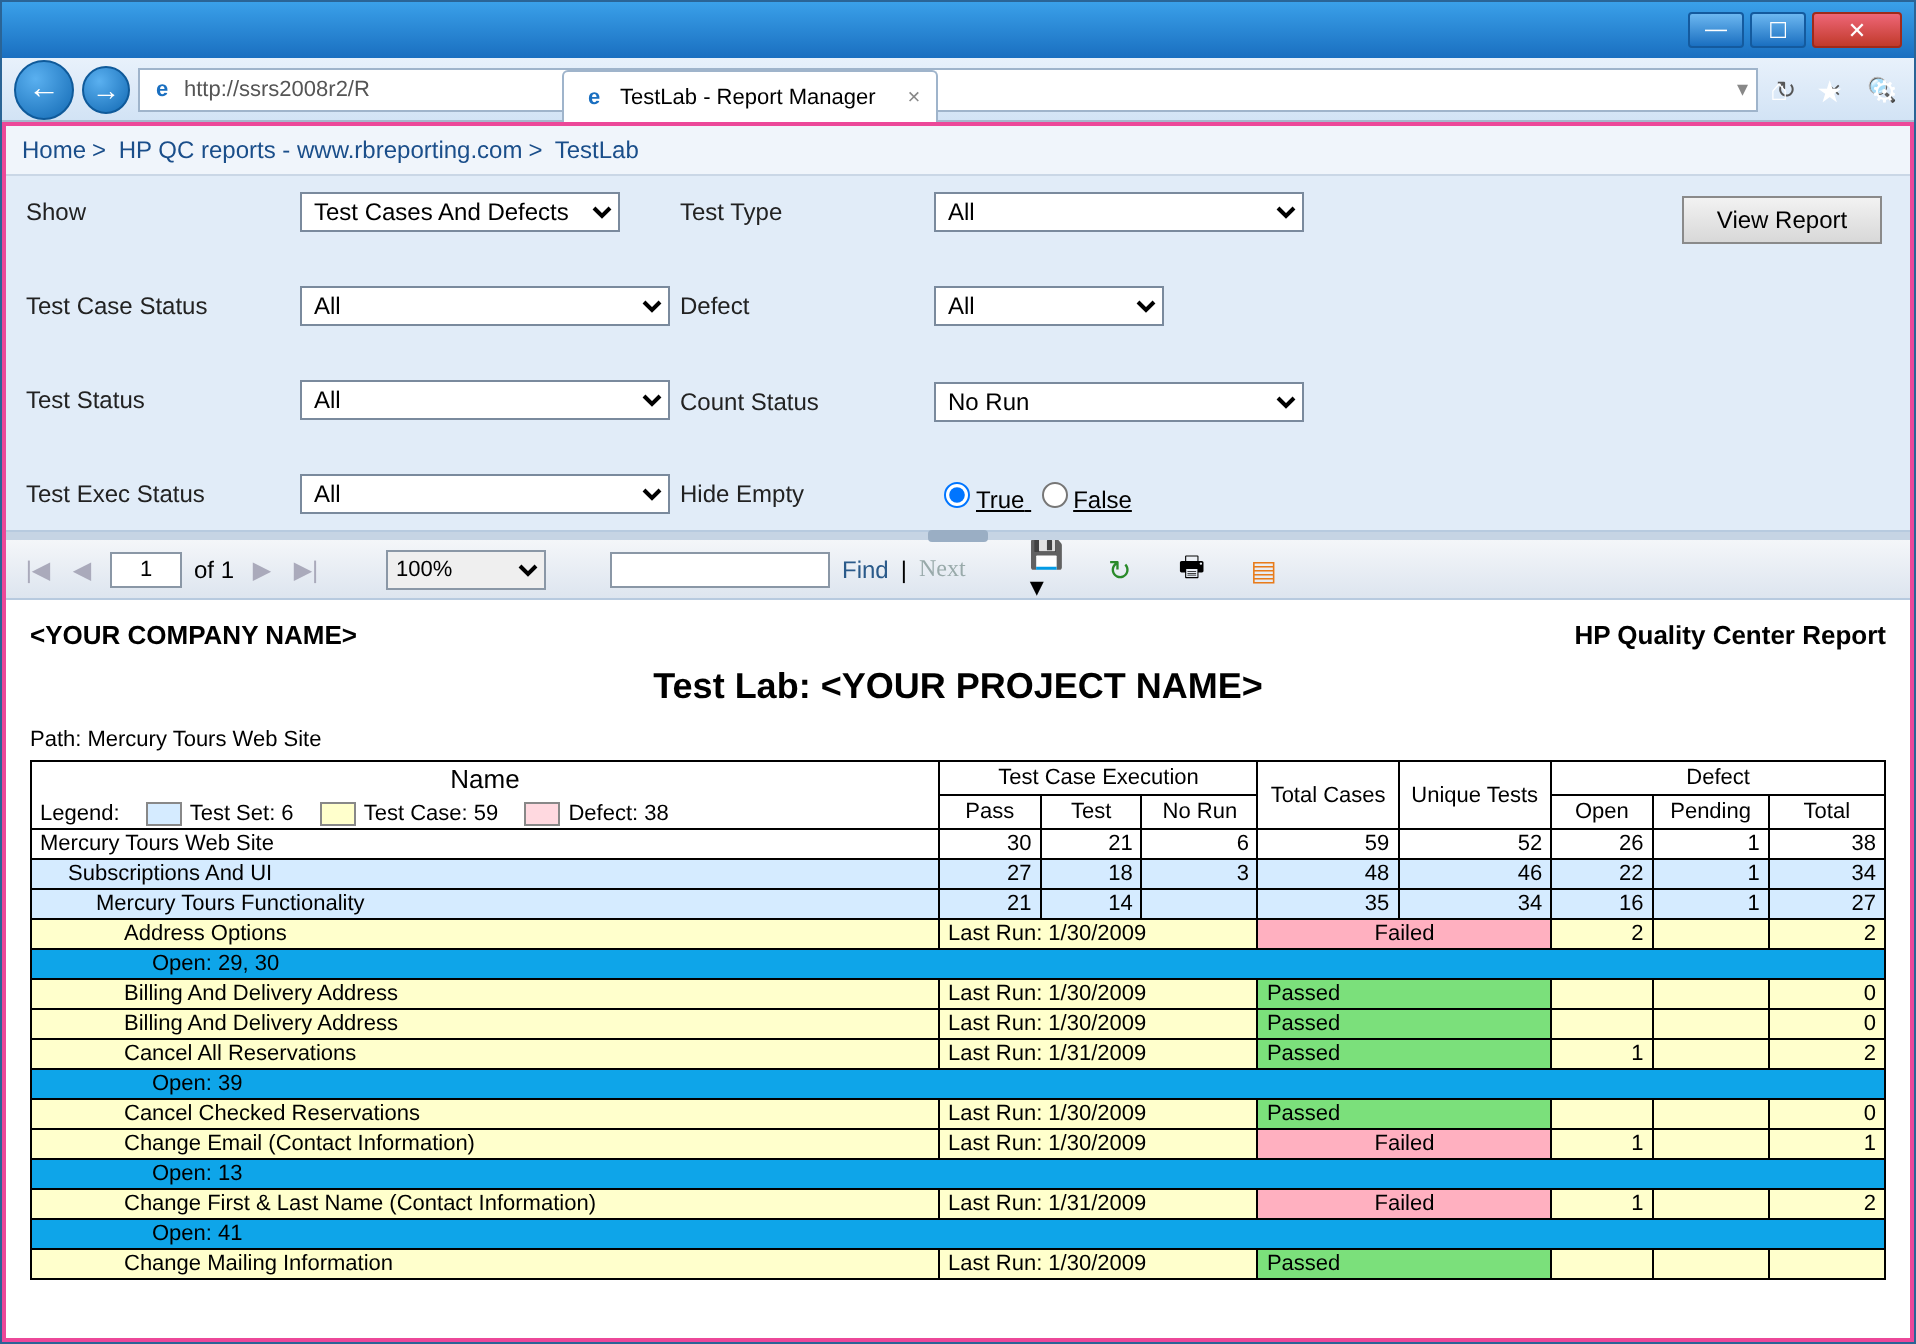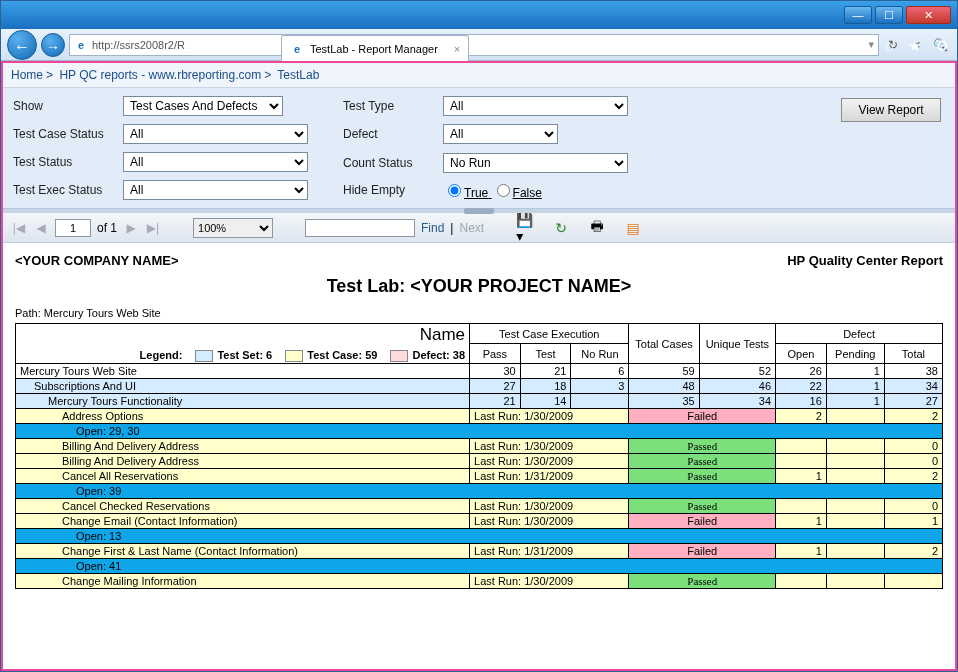--- a/index.html
+++ b/index.html
@@ -17,53 +17,53 @@
   .addricon{width:20px;height:20px;display:flex;align-items:center;justify-content:center;color:#555;font-size:12px;}
   .tabrow{height:0;position:relative;}
   .tab{position:absolute;left:280px;top:-26px;height:26px;background:#fff;border:1px solid #9fb4cb;border-bottom:none;border-radius:3px 3px 0 0;display:flex;align-items:center;padding:0 8px;gap:6px;font-size:11px;}
   .tab .x{margin-left:10px;color:#888;}
   .rtabicons{position:absolute;right:8px;top:-24px;display:flex;gap:14px;color:#fff;font-size:15px;}
   .content{flex:1;display:flex;flex-direction:column;overflow:hidden;border:2px solid #ec4899;margin:0;}
   .breadcrumb{background:#f0f5fb;padding:5px 8px;font-size:12px;border-bottom:1px solid #cad7e6;display:flex;justify-content:space-between;}
   .breadcrumb a{color:#1a4e8a;text-decoration:none;}
   .breadcrumb .sep{color:#1a4e8a;margin:0 3px;}
   .params{background:#e1ecf8;padding:8px 10px;display:flex;gap:0;border-bottom:1px solid #b7cadf;position:relative;}
-  .paramcol{display:grid;grid-template-columns:110px 190px;row-gap:8px;align-items:center;}
-  .paramcol.c2{grid-template-columns:100px 200px;margin-left:30px;}
+  .paramcol{display:grid;grid-template-columns:110px 190px;row-gap:8px;align-items:center;gap:27px;}
+  .paramcol.c2{grid-template-columns:100px 200px;}
   .params label{font-size:12px;color:#222;}
   .params select,.params input[type=text]{font-size:12px;border:1px solid #7a8a9d;height:20px;padding:0 2px;background:#fff;}
   .viewrpt{position:absolute;right:14px;top:10px;width:100px;height:24px;background:linear-gradient(to bottom,#f2f2f2,#d8d8d8);border:1px solid #8a8a8a;font-size:12px;}
   .radio-wrap{font-size:12px;text-decoration:underline;}
   .toolbar{height:30px;background:linear-gradient(to bottom,#f4f6f9,#dde5ef);border-bottom:1px solid #b7cadf;display:flex;align-items:center;padding:0 8px;gap:6px;font-size:12px;}
   .toolbar .pg{width:36px;height:18px;border:1px solid #8a97a6;text-align:center;font-size:11px;}
   .toolbar .navicon{width:16px;height:16px;display:flex;align-items:center;justify-content:center;color:#2a5a8a;cursor:pointer;}
   .toolbar .navicon.disabled{color:#aab;cursor:default;}
   .toolbar select{height:20px;font-size:11px;width:80px;border:1px solid #8a97a6;}
   .toolbar .findbox{width:110px;height:18px;border:1px solid #8a97a6;font-size:11px;}
   .toolbar .link{color:#2a5a8a;cursor:pointer;}
-  .toolbar .link.disabled{color:#9aa;}
+  .toolbar .link.disabled{color:#9aa;font-family:Liberation Serif, serif;}
   .toolbar .tbicon{width:18px;height:18px;display:inline-flex;align-items:center;justify-content:center;font-size:14px;}
   .report{flex:1;overflow:auto;padding:10px 12px;}
   .rpthead{display:flex;justify-content:space-between;font-size:13px;font-weight:bold;margin-bottom:6px;}
   .rpttitle{text-align:center;font-size:18px;font-weight:bold;margin:8px 0 10px;}
   .path{font-size:11px;margin-bottom:4px;}
   table.grid{border-collapse:collapse;width:100%;font-size:11px;}
   table.grid th,table.grid td{border:1px solid #000;padding:1px 4px;white-space:nowrap;}
   table.grid th{background:#fff;font-weight:normal;}
-  .name-hdr{font-size:17px;text-align:right;}
+  .name-hdr{font-size:13px;}
   .legend{font-size:11px;}
   .swatch{display:inline-block;width:18px;height:12px;border:1px solid #888;vertical-align:middle;margin:0 4px 0 10px;}
   .sw-set{background:#d5ebff;}
   .sw-case{background:#ffffcc;}
   .sw-def{background:#ffd9e0;}
   .r-set{background:#d5ebff;}
   .r-case{background:#ffffcc;}
   .r-def{background:#0ea5e9;}
   .num{text-align:right;}
-  .status-pass{background:#7be07b;text-align:center;font-family:Liberation Serif, serif;}
+  .status-pass{background:#7be07b;text-align:left;}
   .status-fail{background:#ffb0c0;text-align:center;}
   .indent1{padding-left:18px!important;}
   .indent2{padding-left:32px!important;}
   .indent3{padding-left:46px!important;}
   .indent4{padding-left:60px!important;}
   .splitgrip{height:4px;background:#c6d4e4;position:relative;}
   .splitgrip::after{content:"";position:absolute;left:50%;top:-1px;width:30px;height:6px;margin-left:-15px;background:#9aaec4;border-radius:2px;}
 </style>
 </head>
 <body>
@@ -168,21 +168,21 @@
         <span>HP Quality Center Report</span>
       </div>
       <div class="rpttitle">Test Lab: &lt;YOUR PROJECT NAME&gt;</div>
       <div class="path">Path: Mercury Tours Web Site</div>
 
       <table class="grid">
         <thead>
           <tr>
             <th rowspan="2" style="width:430px">
               <div class="name-hdr">Name</div>
-              <div class="legend" style="text-align:right;padding-top:4px;font-weight:bold;">
+              <div class="legend" style="text-align:left;padding-top:4px;">
                 <span>Legend:</span>
                 <span class="swatch sw-set"></span><span>Test Set: 6</span>
                 <span class="swatch sw-case"></span><span>Test Case: 59</span>
                 <span class="swatch sw-def"></span><span>Defect: 38</span>
               </div>
             </th>
             <th colspan="3">Test Case Execution</th>
             <th rowspan="2" style="width:50px">Total Cases</th>
             <th rowspan="2" style="width:52px">Unique Tests</th>
             <th colspan="3">Defect</th>

